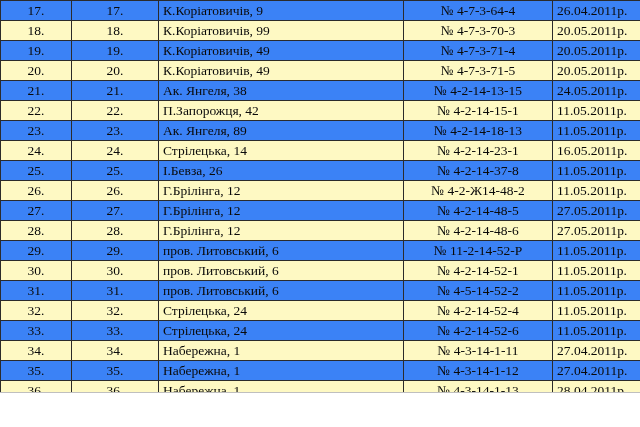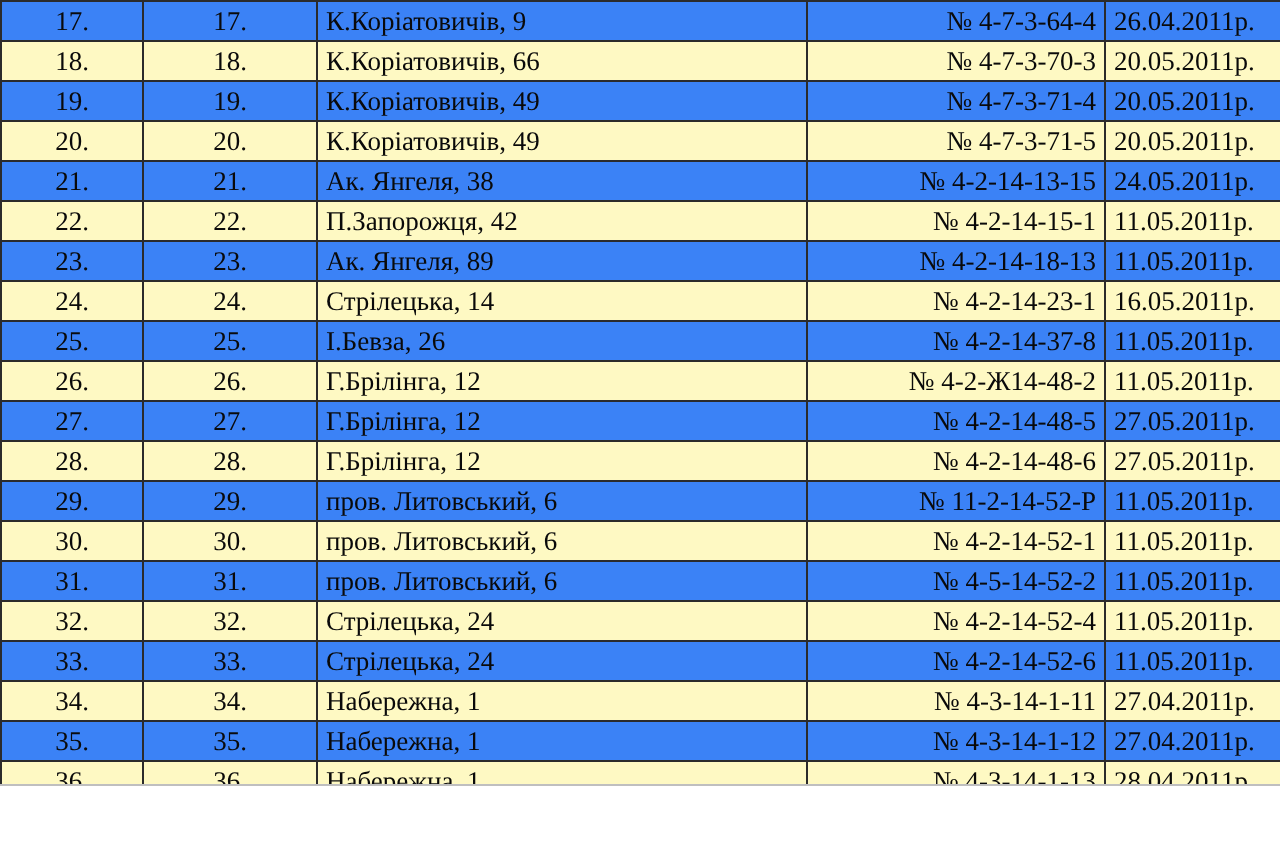--- a/index.html
+++ b/index.html
@@ -43,21 +43,21 @@
     text-align: center;
   }
   td.c-addr {
     width: 236px;
     text-align: left;
     padding-left: 8px;
     margin-left: 26px;
   }
   td.c-code {
     width: 140px;
-    text-align: right;
+    text-align: center;
     padding-left: 8px;
   }
   td.c-date {
     width: 120px;
     text-align: left;
     padding-left: 6px;
   }
   tr.alt td {
     background: #fef9c3;
   }
@@ -102,21 +102,21 @@
         <tr class="plain">
           <td class="c-num1">17.</td>
           <td class="c-num2">17.</td>
           <td class="c-addr">К.Коріатовичів, 9</td>
           <td class="c-code">№ 4-7-3-64-4</td>
           <td class="c-date">26.04.2011р.</td>
         </tr>
         <tr class="alt">
           <td class="c-num1">18.</td>
           <td class="c-num2">18.</td>
-          <td class="c-addr">К.Коріатовичів, 66</td>
+          <td class="c-addr">К.Коріатовичів, 99</td>
           <td class="c-code">№ 4-7-3-70-3</td>
           <td class="c-date">20.05.2011р.</td>
         </tr>
         <tr class="plain">
           <td class="c-num1">19.</td>
           <td class="c-num2">19.</td>
           <td class="c-addr">К.Коріатовичів, 49</td>
           <td class="c-code">№ 4-7-3-71-4</td>
           <td class="c-date">20.05.2011р.</td>
         </tr>

